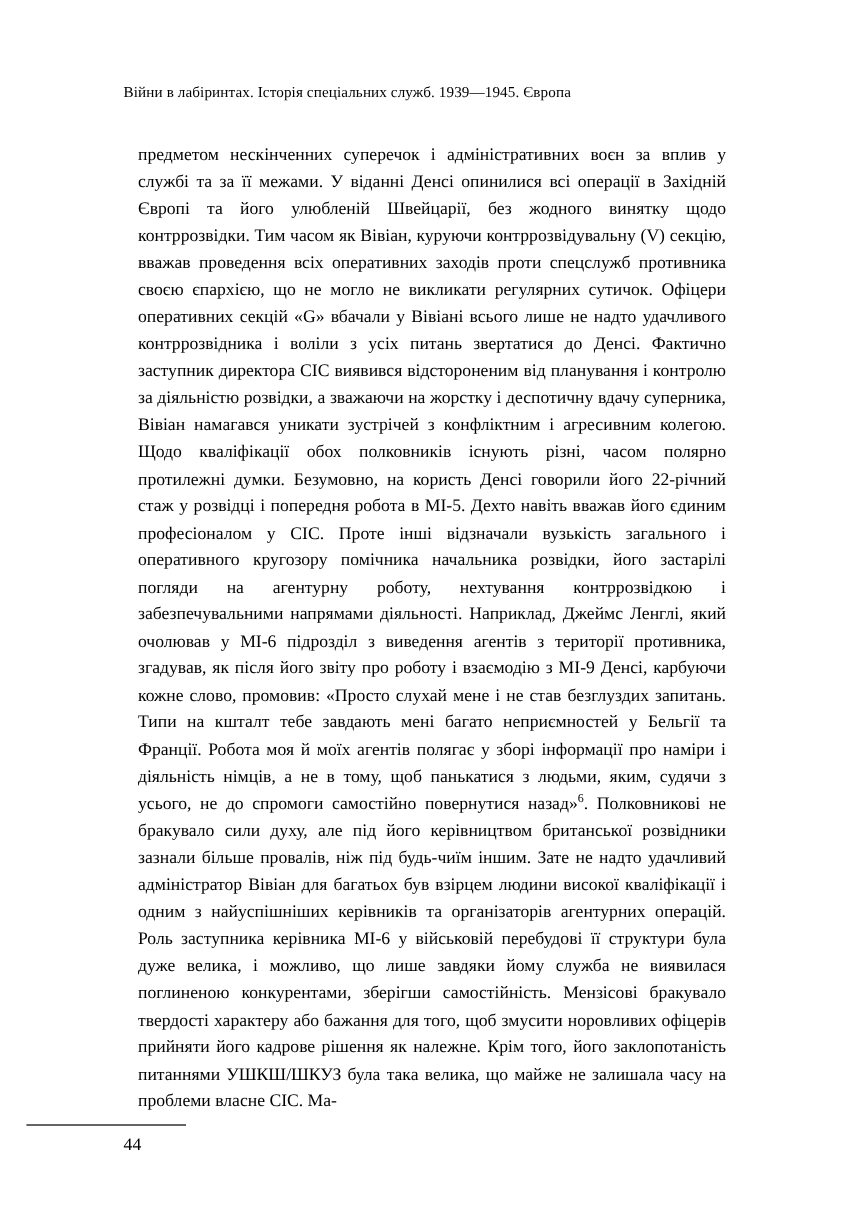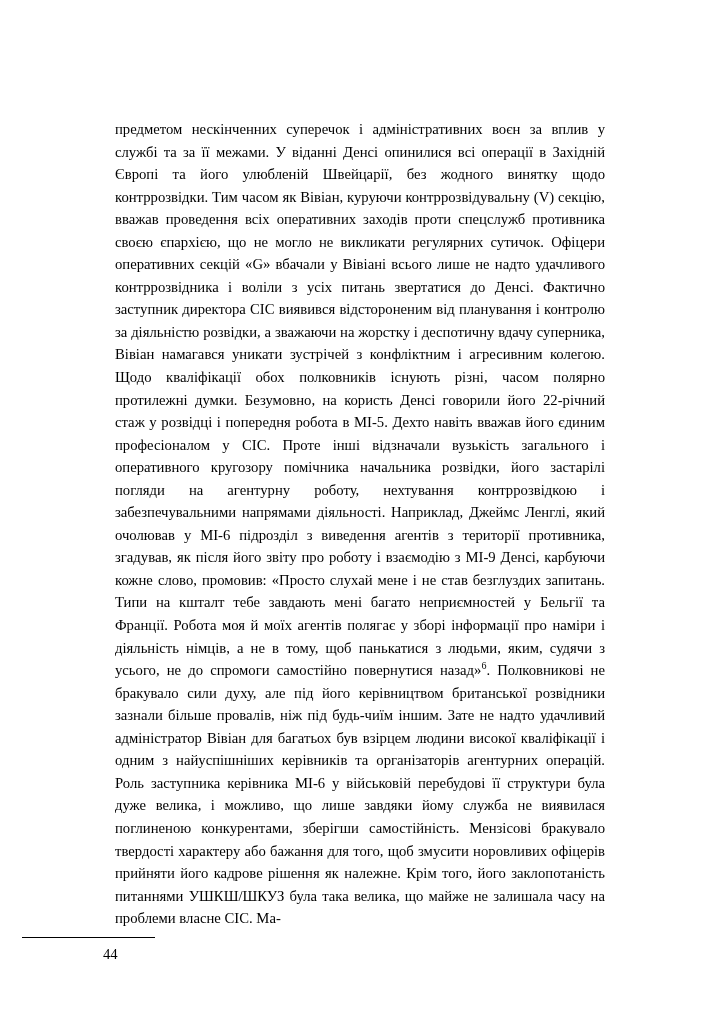--- a/index.html
+++ b/index.html
@@ -68,20 +68,21 @@
     font-size: 14.7px;
     color: #000;
     font-family: Liberation Serif, serif;
   }
 </style>
 </head>
 <body>
 
 <div class="page">
 
+  <div class="running-head">Війни в лабіринтах. Історія  спеціальних служб. 1939—1945. Європа</div>
 
   <div class="body-text">
     <p><span>предметом нескінченних суперечок і адміністративних воєн за вплив у службі та за її межами. У віданні Денсі опинилися всі операції в Західній Європі та його улюбленій Швейцарії, без жодного винятку щодо контррозвідки. Тим часом як Вівіан, куруючи контррозвідувальну (V) секцію, вважав проведення всіх оперативних заходів проти спецслужб противника своєю єпархією, що не могло не викликати регулярних сутичок. Офіцери оперативних секцій «G» вбачали у Вівіані всього лише не надто удачливого контррозвідника і воліли з усіх питань звертатися до Денсі. Фактично заступник директора СІС виявився відстороненим від планування і контролю за діяльністю розвідки, а зважаючи на жорстку і деспотичну вдачу суперника, Вівіан намагався уникати зустрічей з конфліктним і агресивним колегою. Щодо кваліфікації обох полковників існують різні, часом полярно протилежні думки. Безумовно, на користь Денсі говорили його 22-річний стаж у розвідці і попередня робота в МІ-5. Дехто навіть вважав його єдиним професіоналом у СІС. Проте інші відзначали вузькість загального і оперативного кругозору помічника начальника розвідки, його застарілі погляди на агентурну роботу, нехтування контррозвідкою і забезпечувальними напрямами діяльності. Наприклад, Джеймс Ленглі, який очолював у МІ-6 підрозділ з виведення агентів з території противника, згадував, як після його звіту про роботу і взаємодію з МІ-9 Денсі, карбуючи кожне слово, промовив: «Просто слухай мене і не став безглуздих запитань. Типи на кшталт тебе завдають мені багато неприємностей у Бельгії та Франції. Робота моя й моїх агентів полягає у зборі інформації про наміри і діяльність німців, а не в тому, щоб панькатися з людьми, яким, судячи з усього, не до спромоги самостійно повернутися назад»</span><span class="footnote-mark">6</span><span>. Полковникові не бракувало сили духу, але під його керівництвом британської розвідники зазнали більше провалів, ніж під будь-чиїм іншим. Зате не надто удачливий адміністратор Вівіан для багатьох був взірцем людини високої кваліфікації і одним з найуспішніших керівників та організаторів агентурних операцій. Роль заступника керівника МІ-6 у військовій перебудові її структури була дуже велика, і можливо, що лише завдяки йому служба не виявилася поглиненою конкурентами, зберігши самостійність. Мензісові бракувало твердості характеру або бажання для того, щоб змусити норовливих офіцерів прийняти його кадрове рішення як належне. Крім того, його заклопотаність питаннями УШКШ/ШКУЗ була така велика, що майже не залишала часу на проблеми власне СІС. Ма-</span></p>
   </div>
 
   <div class="footer-rule"></div>
 
   <div class="page-number">44</div>
 
 </div>

